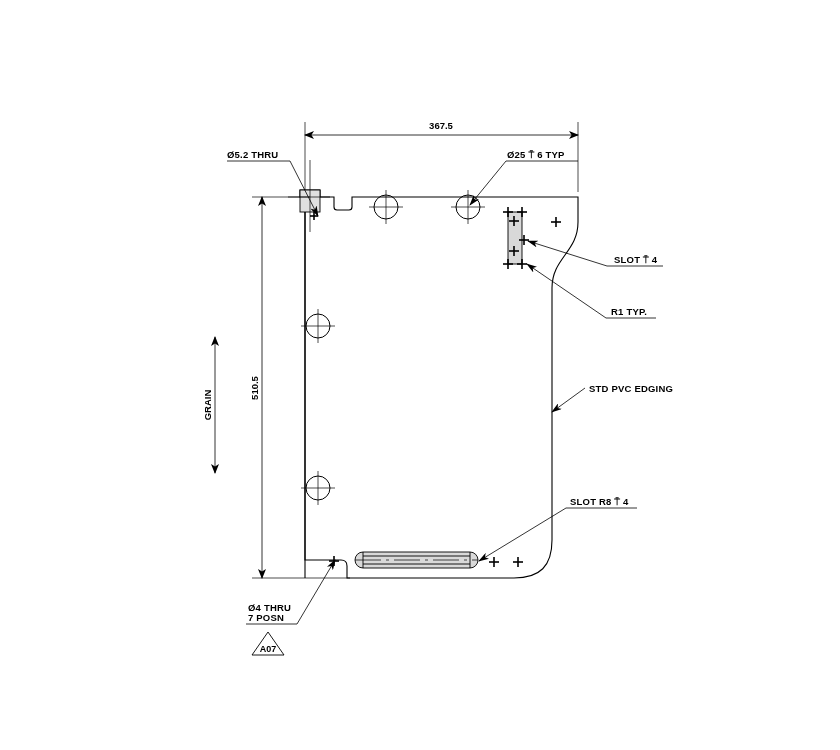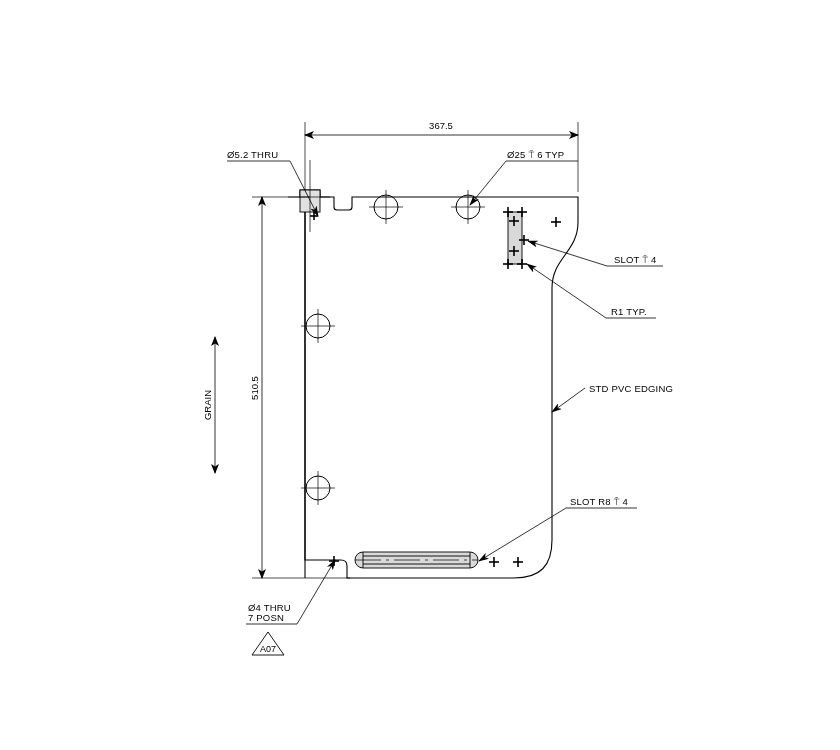--- a/index.html
+++ b/index.html
@@ -10,20 +10,21 @@
   body {
     width: 840px;
     height: 750px;
     font-family: "Liberation Sans", sans-serif;
     overflow: hidden;
   }
   #drawing-root {
     position: relative;
     width: 840px;
     height: 532px;
+    font-weight: bold;
   }
   svg#cad {
     position: absolute;
     left: 0;
     top: 0;
     width: 840px;
     height: 750px;
     display: block;
   }
   .part-outline {

